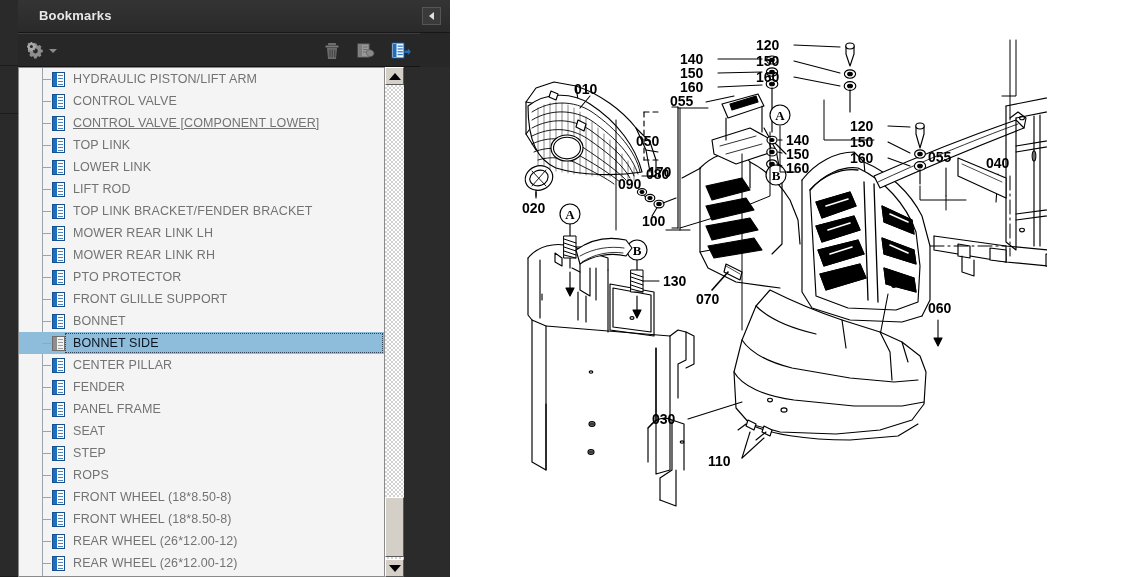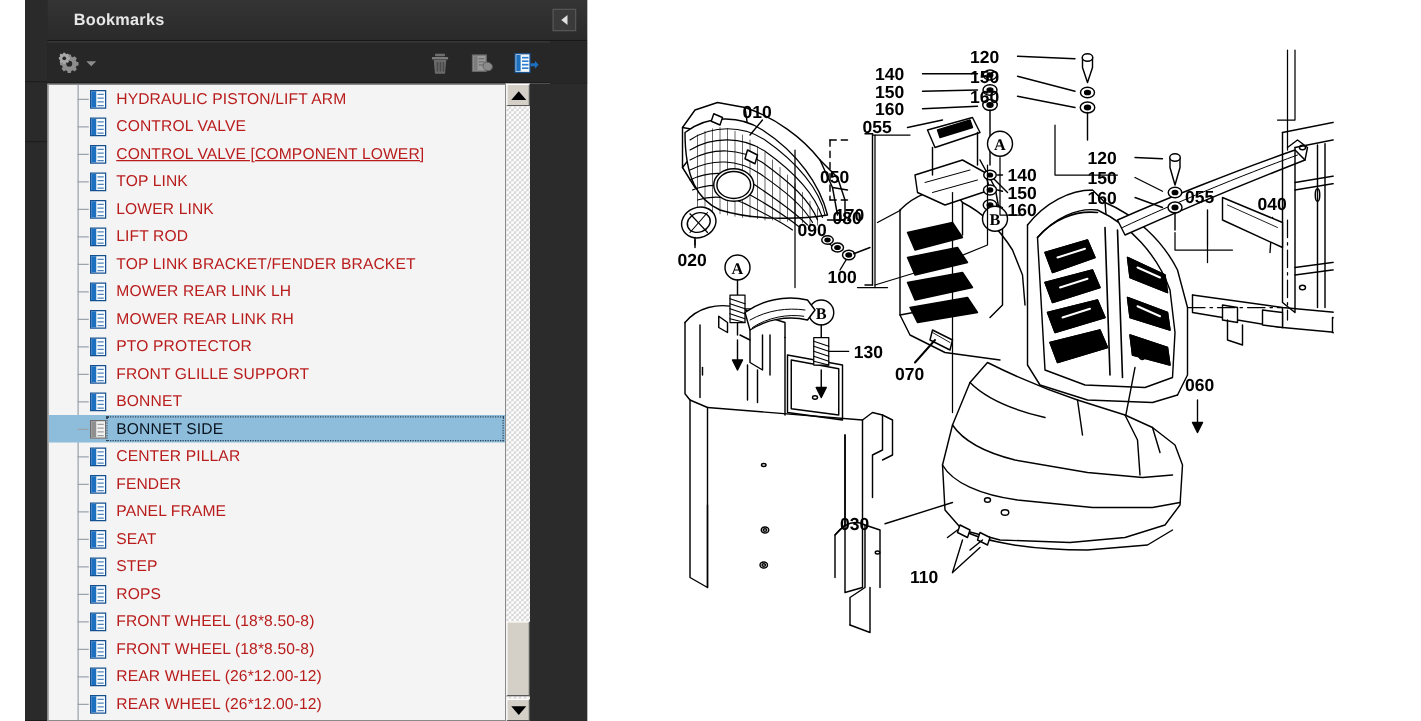--- a/index.html
+++ b/index.html
@@ -8,21 +8,20 @@
     width: 1137px; height: 577px;
     overflow: hidden;
     background: #ffffff;
     font-family: "Liberation Sans", sans-serif;
   }
   #app {
     position: relative;
     width: 1047px; height: 577px;
     background: #ffffff;
     overflow: hidden;
-    margin-left: 20px;
   }
 
   
   #bookmark-panel {
     position: absolute; left: 0; top: 0;
     width: 450px; height: 577px;
     background: #2b2b2b;
   }
   
   #left-rail {
@@ -158,21 +157,21 @@
   .bm-icon .ln1{top:3px;} .bm-icon .ln2{top:6px;}
   .bm-icon .ln3{top:9px;} .bm-icon .ln4{top:12px;}
   
   .bm-icon.grey .pg { border-color:#6d6d6d; background:#f2f2f2; }
   .bm-icon.grey .spine { background:#8f8f8f; }
   .bm-icon.grey .ln { background:#9e9e9e; }
 
   .bm-label {
     margin-left: 8px;
     font-size: 12.5px;
-    color: #b91c1c;
+    color: #737373;
     white-space: nowrap;
     letter-spacing: .1px;
   }
   .bm-row.underlined .bm-label { text-decoration: underline; }
 
   .bm-row.selected {
     background: #8dbdda;
   }
   .bm-row.selected .sel-box {
     position: absolute;

